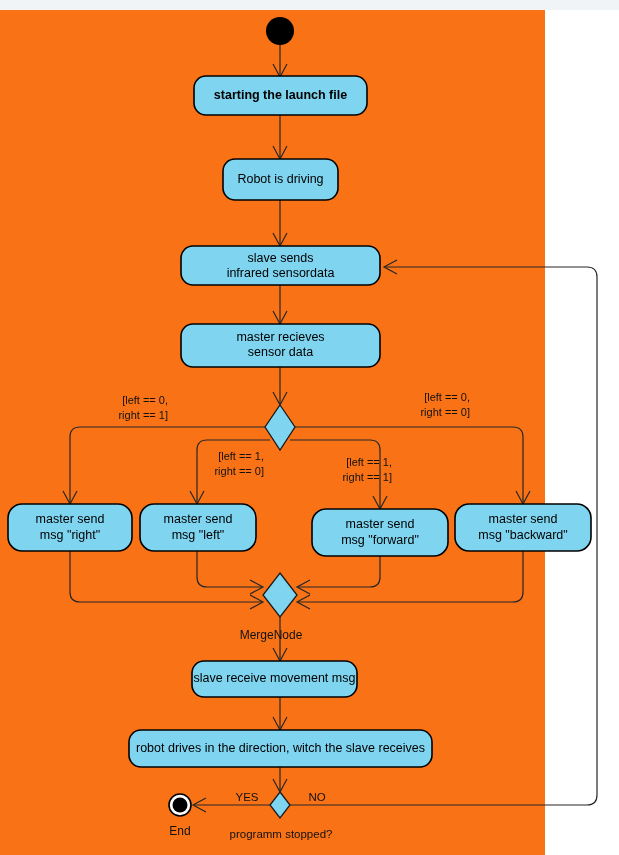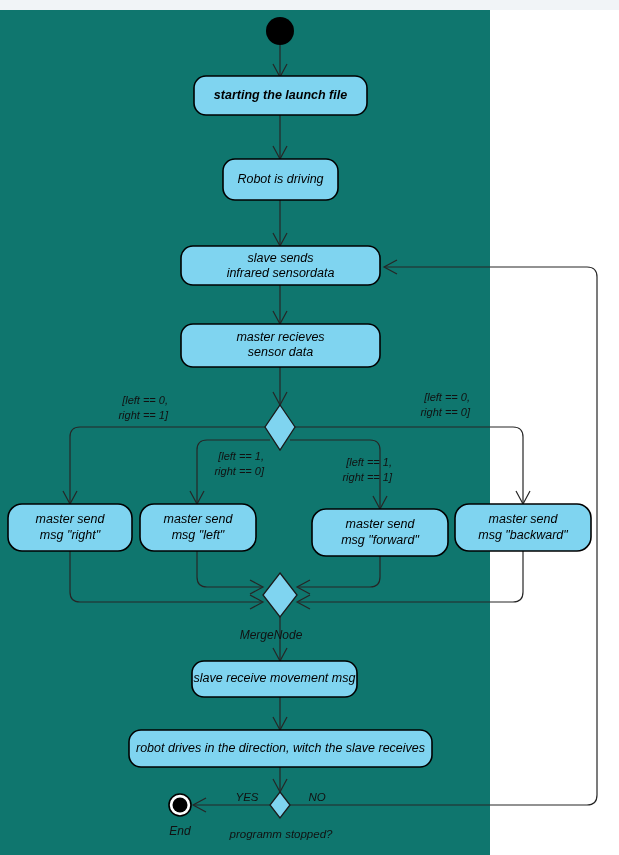--- a/index.html
+++ b/index.html
@@ -8,24 +8,23 @@
     background: #ffffff;
   }
   body {
     width: 619px;
     height: 855px;
     font-family: "Liberation Sans", sans-serif;
     overflow: hidden;
   }
   #canvas-root {
     position: relative;
-    width: 490px;
+    width: 545px;
     height: 855px;
-    background: #0f766e;
-    font-style: italic;
+    background: #f97316;
   }
   .topstrip {
     position: absolute;
     left: 0;
     top: 0;
     width: 619px;
     height: 10px;
     background: #f1f4f7;
   }
   svg.diagram {

